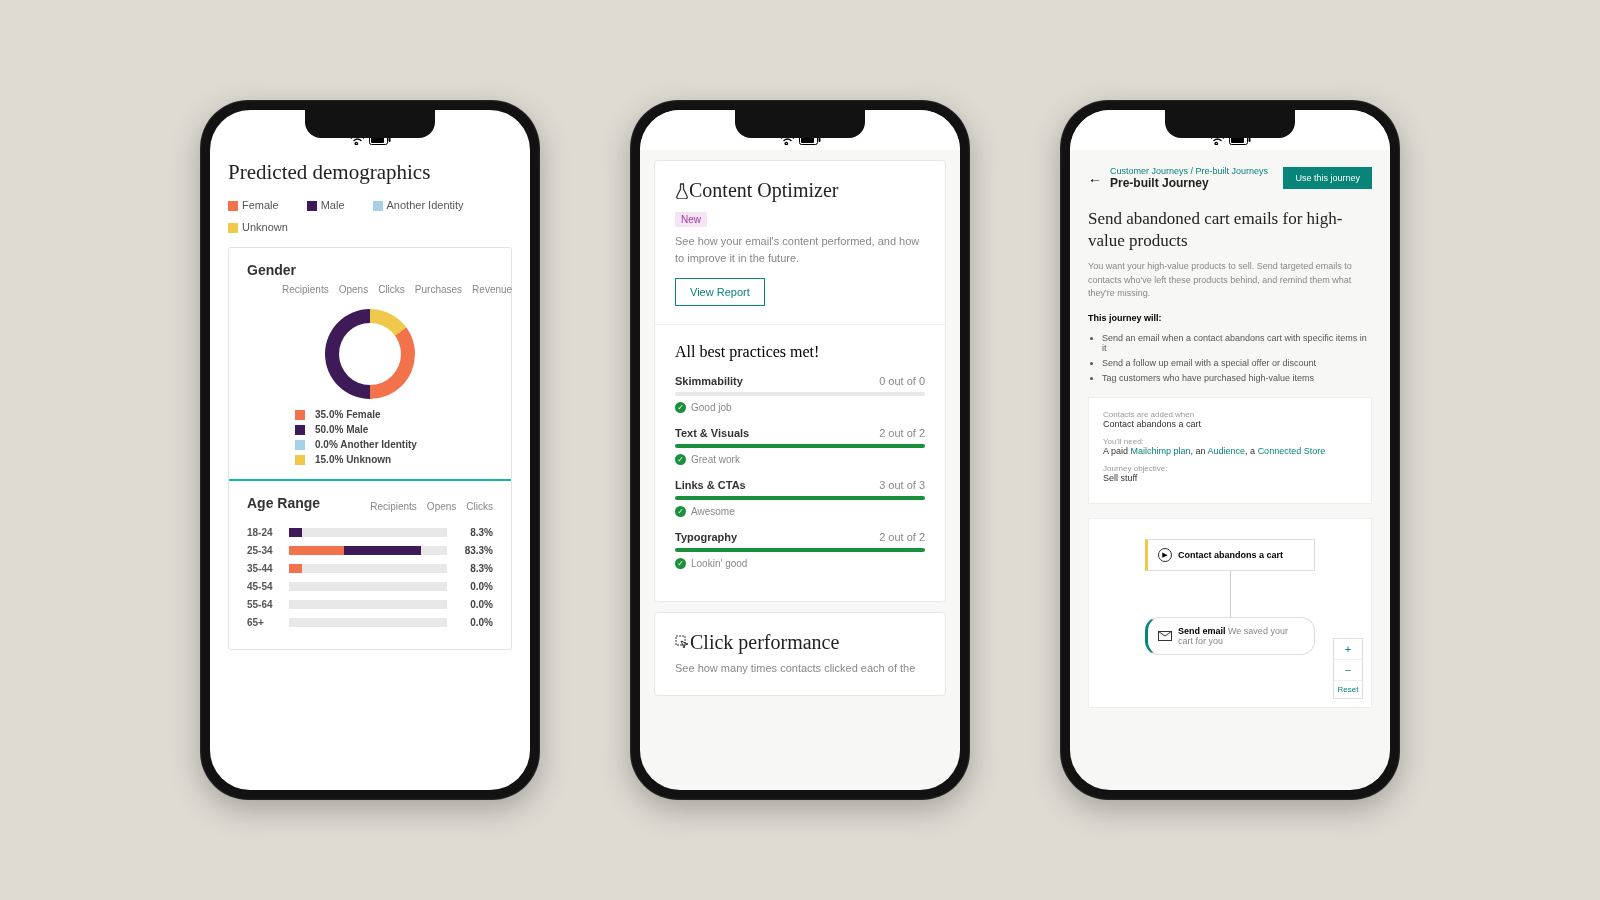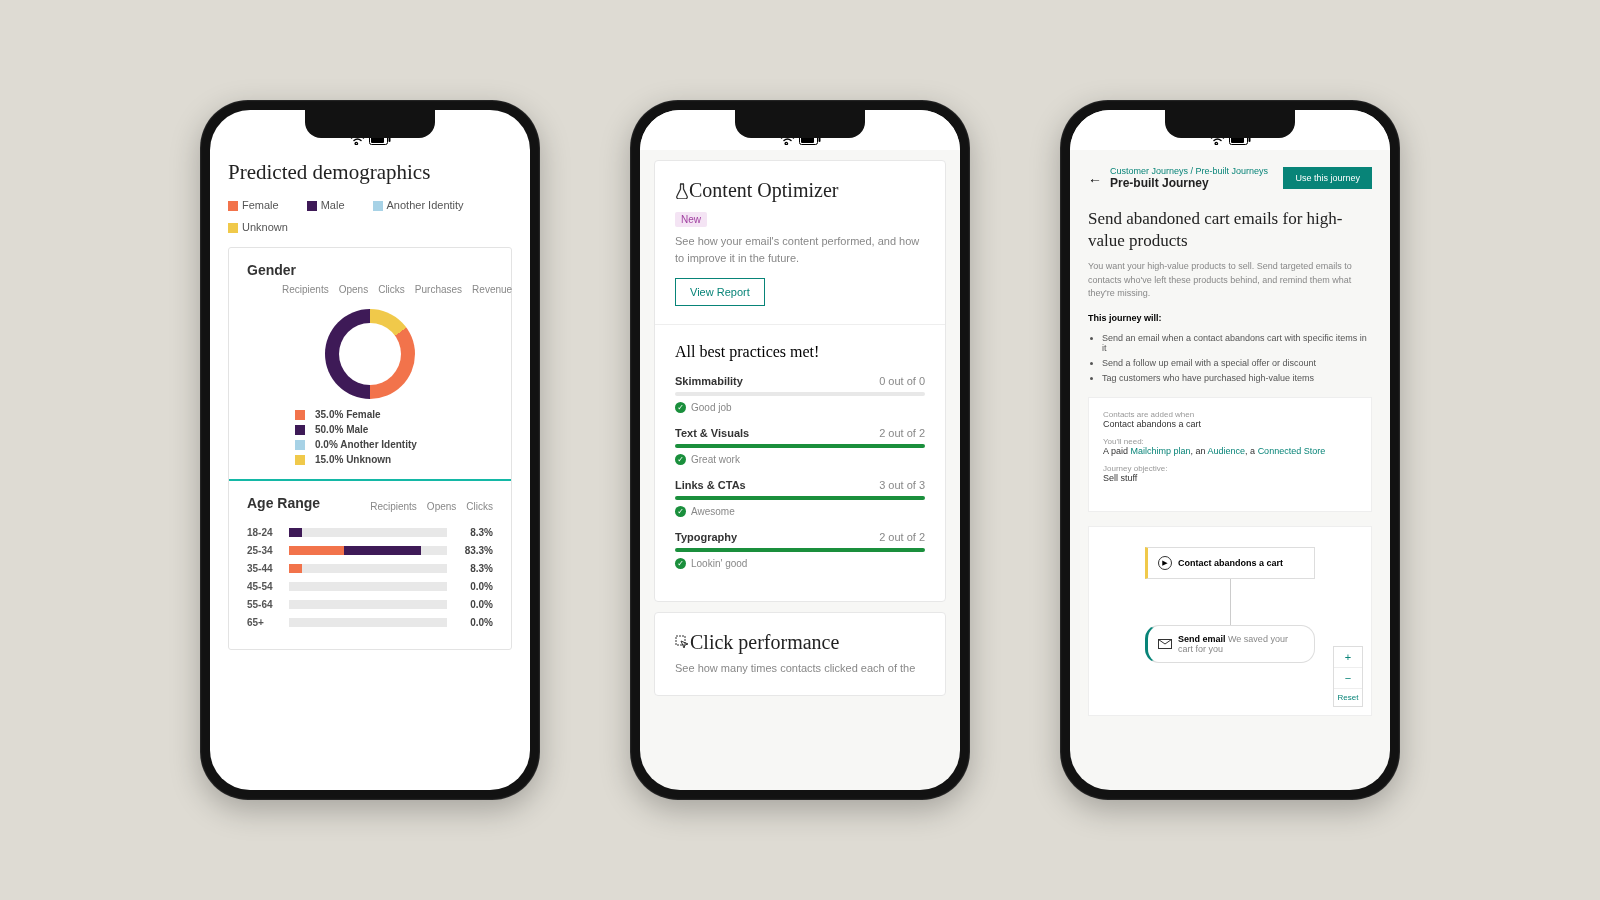--- a/index.html
+++ b/index.html
@@ -380,21 +380,21 @@
       </ul>
 
       <div class="infobox">
         <div class="lbl">Contacts are added when</div>
         <div class="val">Contact abandons a cart</div>
         <div class="lbl">You'll need:</div>
         <div class="val">
           <span>A paid </span><span class="linkish">Mailchimp plan</span><span>, an </span><span class="linkish">Audience</span><span>, a </span><span class="linkish">Connected Store</span>
         </div>
         <div class="lbl">Journey objective:</div>
-        <div class="val" style="margin-bottom:16px">Sell stuff</div>
+        <div class="val" style="margin-bottom:8px">Sell stuff</div>
       </div>
 
       <div class="journey-diag">
         <div class="node">
           <span class="node-icon">▶</span>
           <b>Contact abandons a cart</b>
         </div>
         <div class="vline"></div>
         <div class="node node2">
           <span class="node-icon mail">

